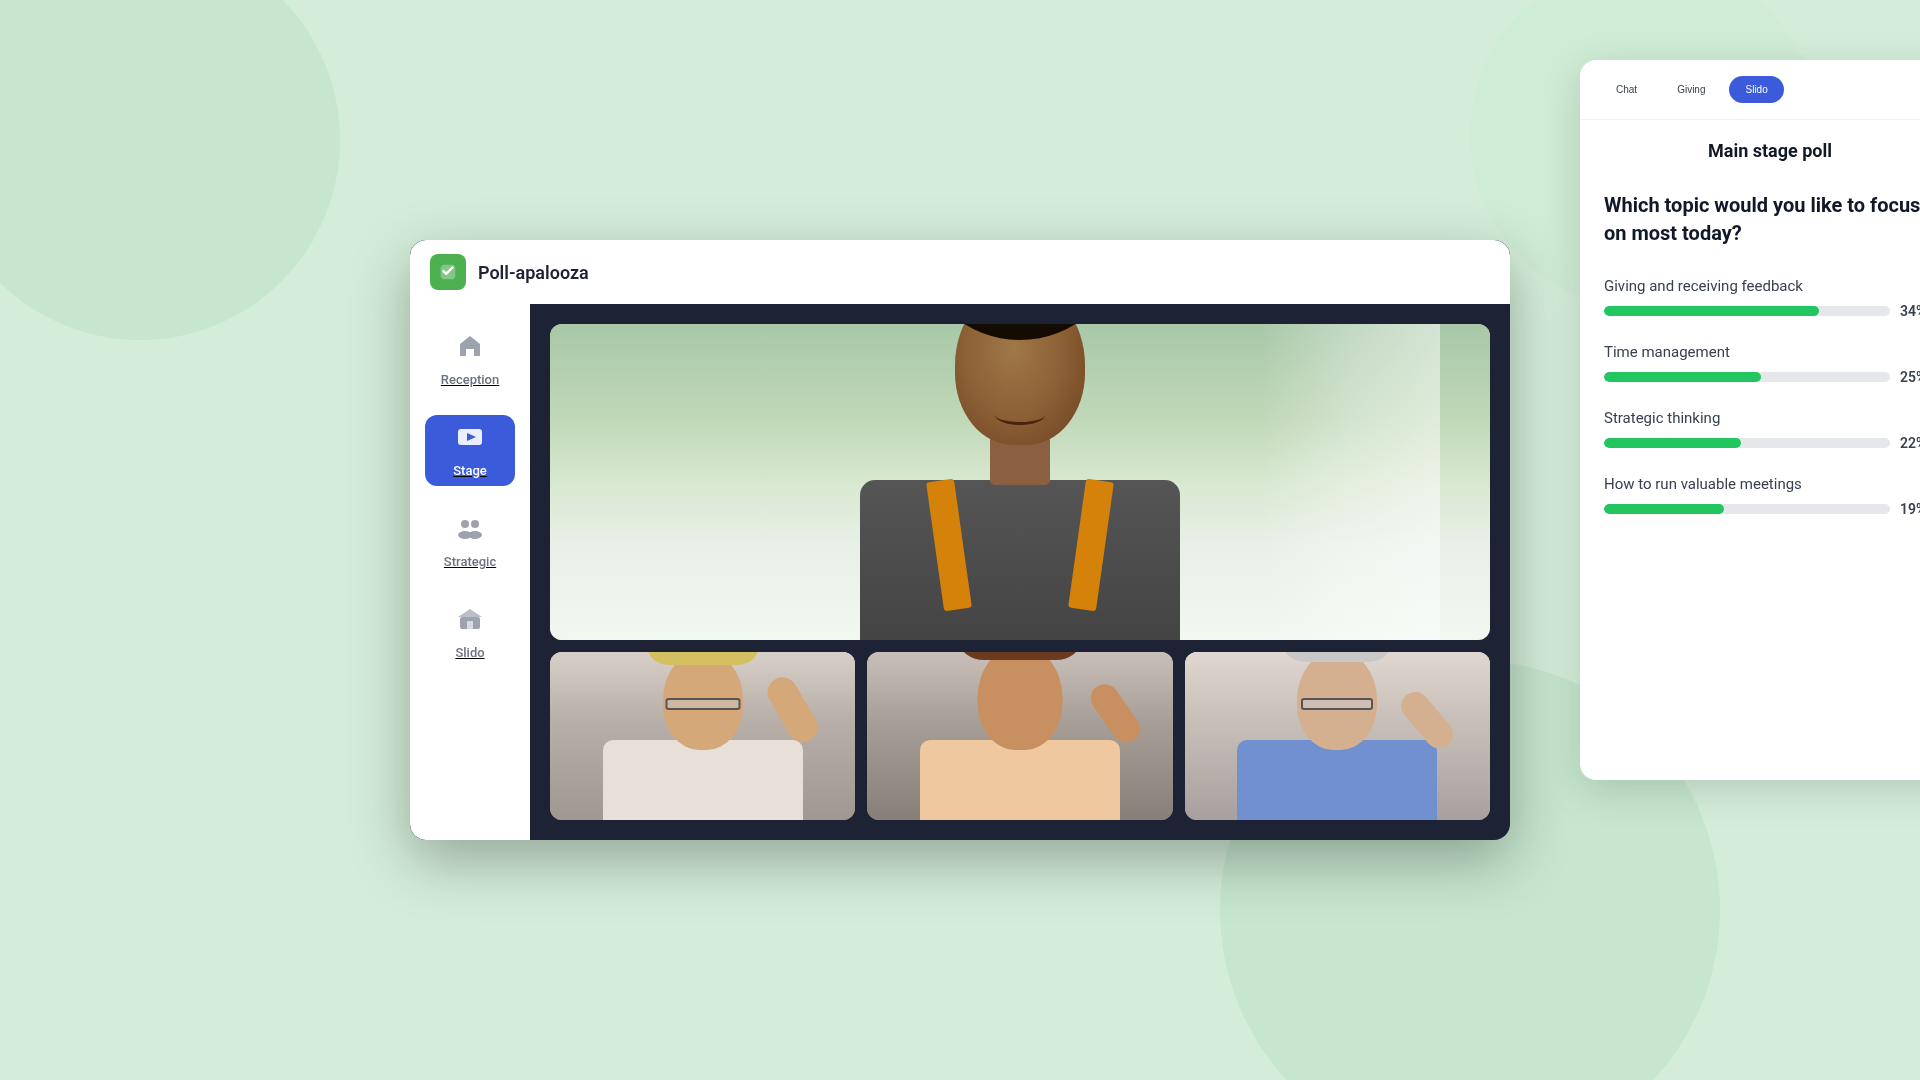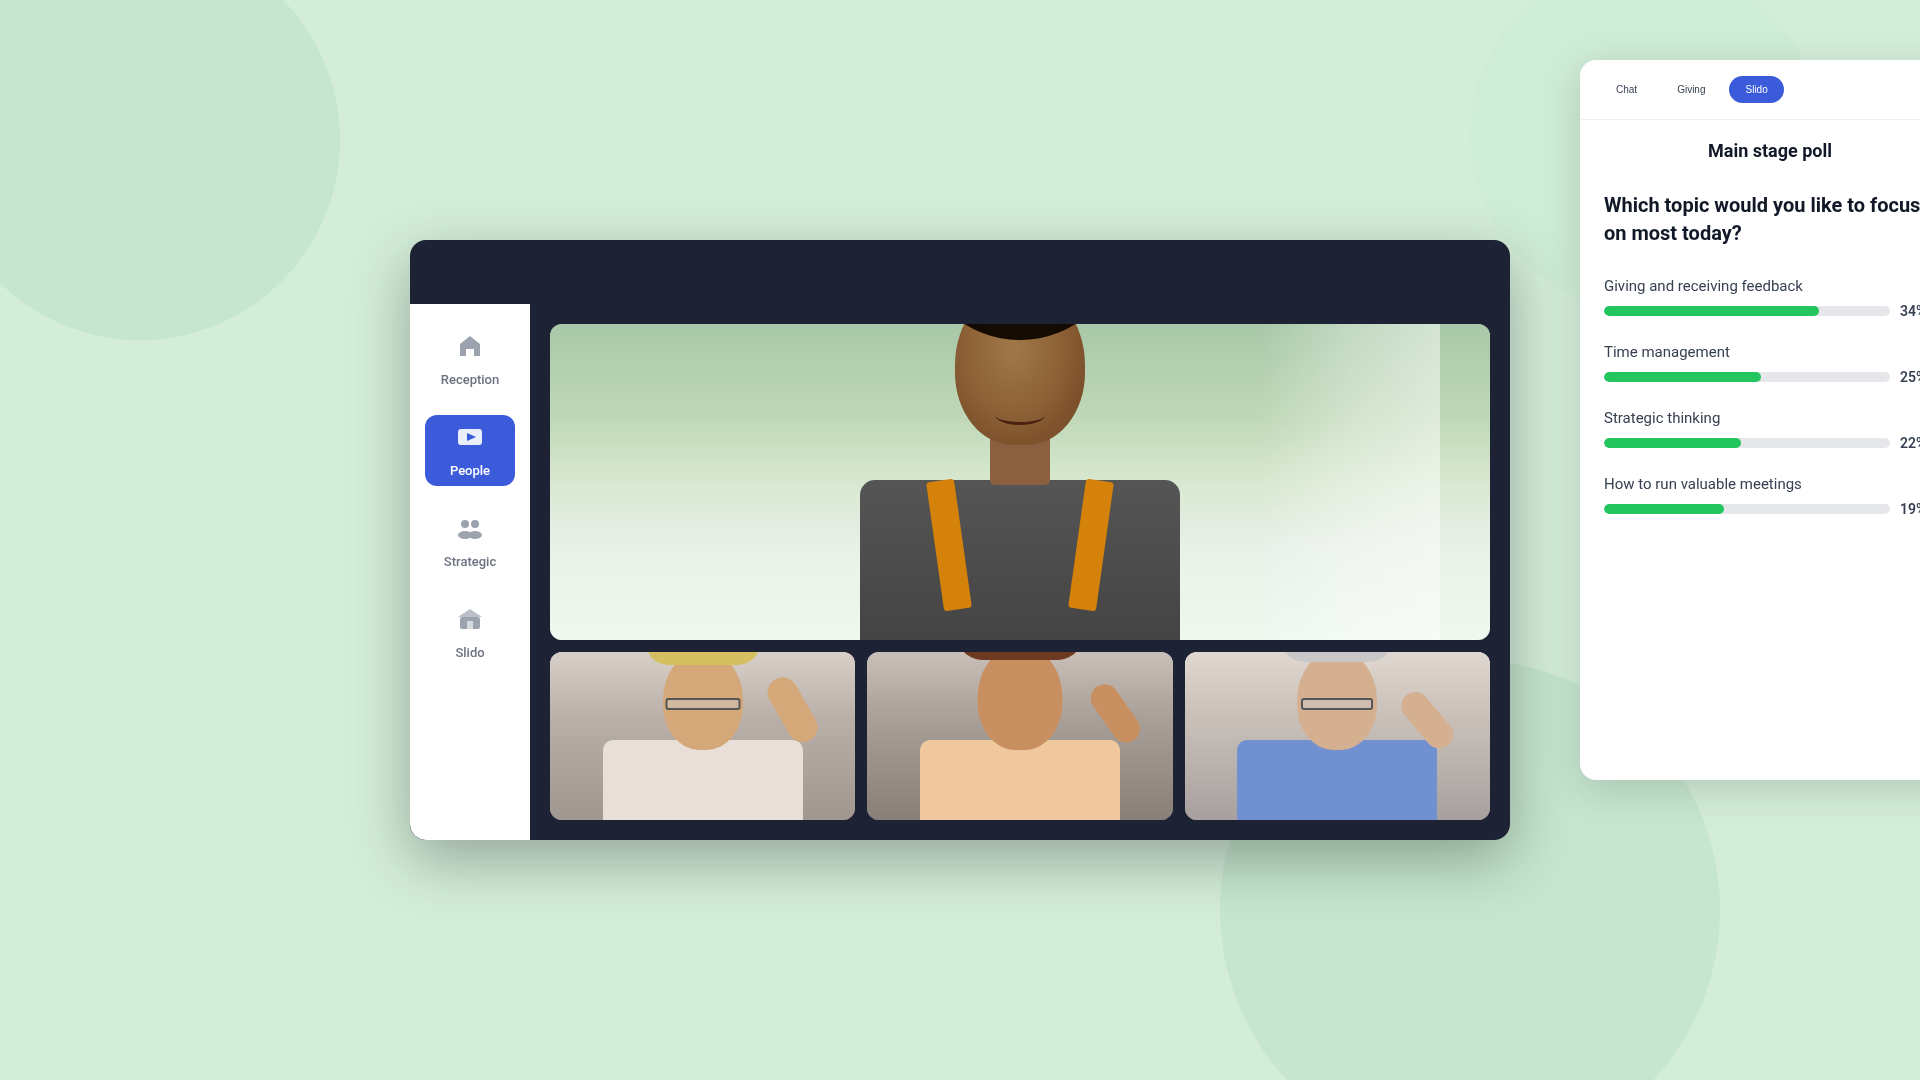--- a/index.html
+++ b/index.html
@@ -95,20 +95,21 @@
       left: 0;
       width: 120px;
       bottom: 0;
       background: #ffffff;
       border-radius: 0 0 0 16px;
       display: flex;
       flex-direction: column;
       align-items: center;
       padding: 20px 16px;
       gap: 20px;
+      text-decoration: underline;
     }
 
     .sidebar-item {
       display: flex;
       flex-direction: column;
       align-items: center;
       gap: 6px;
       cursor: pointer;
       padding: 8px 16px;
       border-radius: 12px;
@@ -312,40 +313,49 @@
 <body>
 
 <div class="bg-shape-tl"></div>
 <div class="bg-shape-br"></div>
 <div class="bg-shape-tr"></div>
 
 <div class="page-container">
 
   <div class="app-window">
 
+    <div class="app-topbar">
+      <div class="app-logo">
+        <svg class="logo-svg" viewBox="0 0 24 24" fill="none" xmlns="http://www.w3.org/2000/svg">
+          <path d="M4 8C4 5.8 5.8 4 8 4h8c2.2 0 4 1.8 4 4v8c0 2.2-1.8 4-4 4H8c-2.2 0-4-1.8-4-4V8z" fill="#ffffff" opacity="0.3"></path>
+          <path d="M7 11l3 3 7-7" stroke="white" stroke-width="2.5" stroke-linecap="round" stroke-linejoin="round"></path>
+        </svg>
+      </div>
+      <span class="app-title">Poll-apalooza</span>
+    </div>
 
     <div class="app-sidebar">
 
       <div class="sidebar-item">
         <div class="sidebar-item-icon">
           <svg width="28" height="28" viewBox="0 0 28 28" fill="none">
             <path d="M4 12L14 4L24 12V24H18V17H10V24H4V12Z" fill="#9ca3af"></path>
           </svg>
         </div>
         <span class="sidebar-item-label">Reception</span>
       </div>
 
       <div class="sidebar-item active">
         <div class="sidebar-item-icon">
           <svg width="28" height="28" viewBox="0 0 28 28" fill="none">
             <rect x="2" y="6" width="24" height="16" rx="3" fill="white" opacity="0.9"></rect>
             <polygon points="11,10 20,14 11,18" fill="#3b5bdb"></polygon>
           </svg>
         </div>
-        <span class="sidebar-item-label">People</span>
+        <span class="sidebar-item-label">Stage</span>
       </div>
 
       <div class="sidebar-item">
         <div class="sidebar-item-icon">
           <svg width="28" height="28" viewBox="0 0 28 28" fill="none">
             <circle cx="9" cy="10" r="4" fill="#9ca3af"></circle>
             <circle cx="19" cy="10" r="4" fill="#9ca3af"></circle>
             <ellipse cx="9" cy="21" rx="7" ry="4" fill="#9ca3af"></ellipse>
             <ellipse cx="19" cy="21" rx="7" ry="4" fill="#9ca3af"></ellipse>
           </svg>

